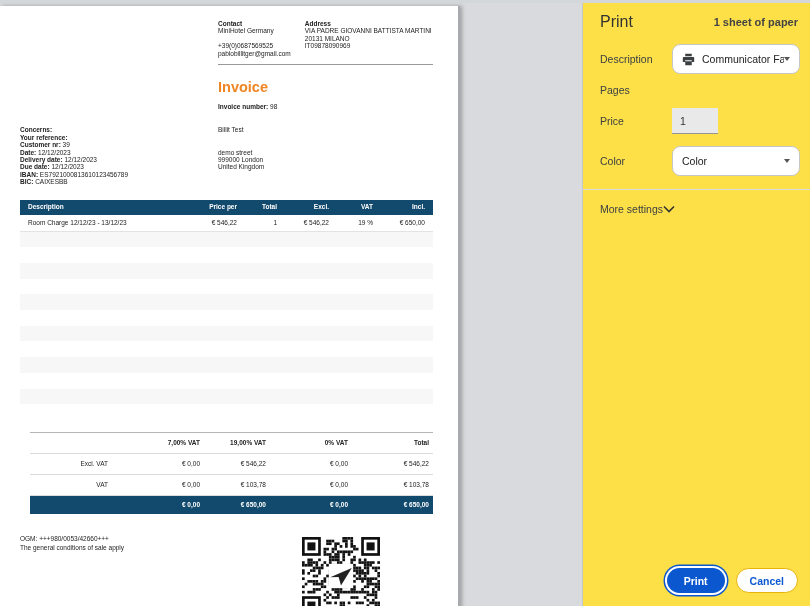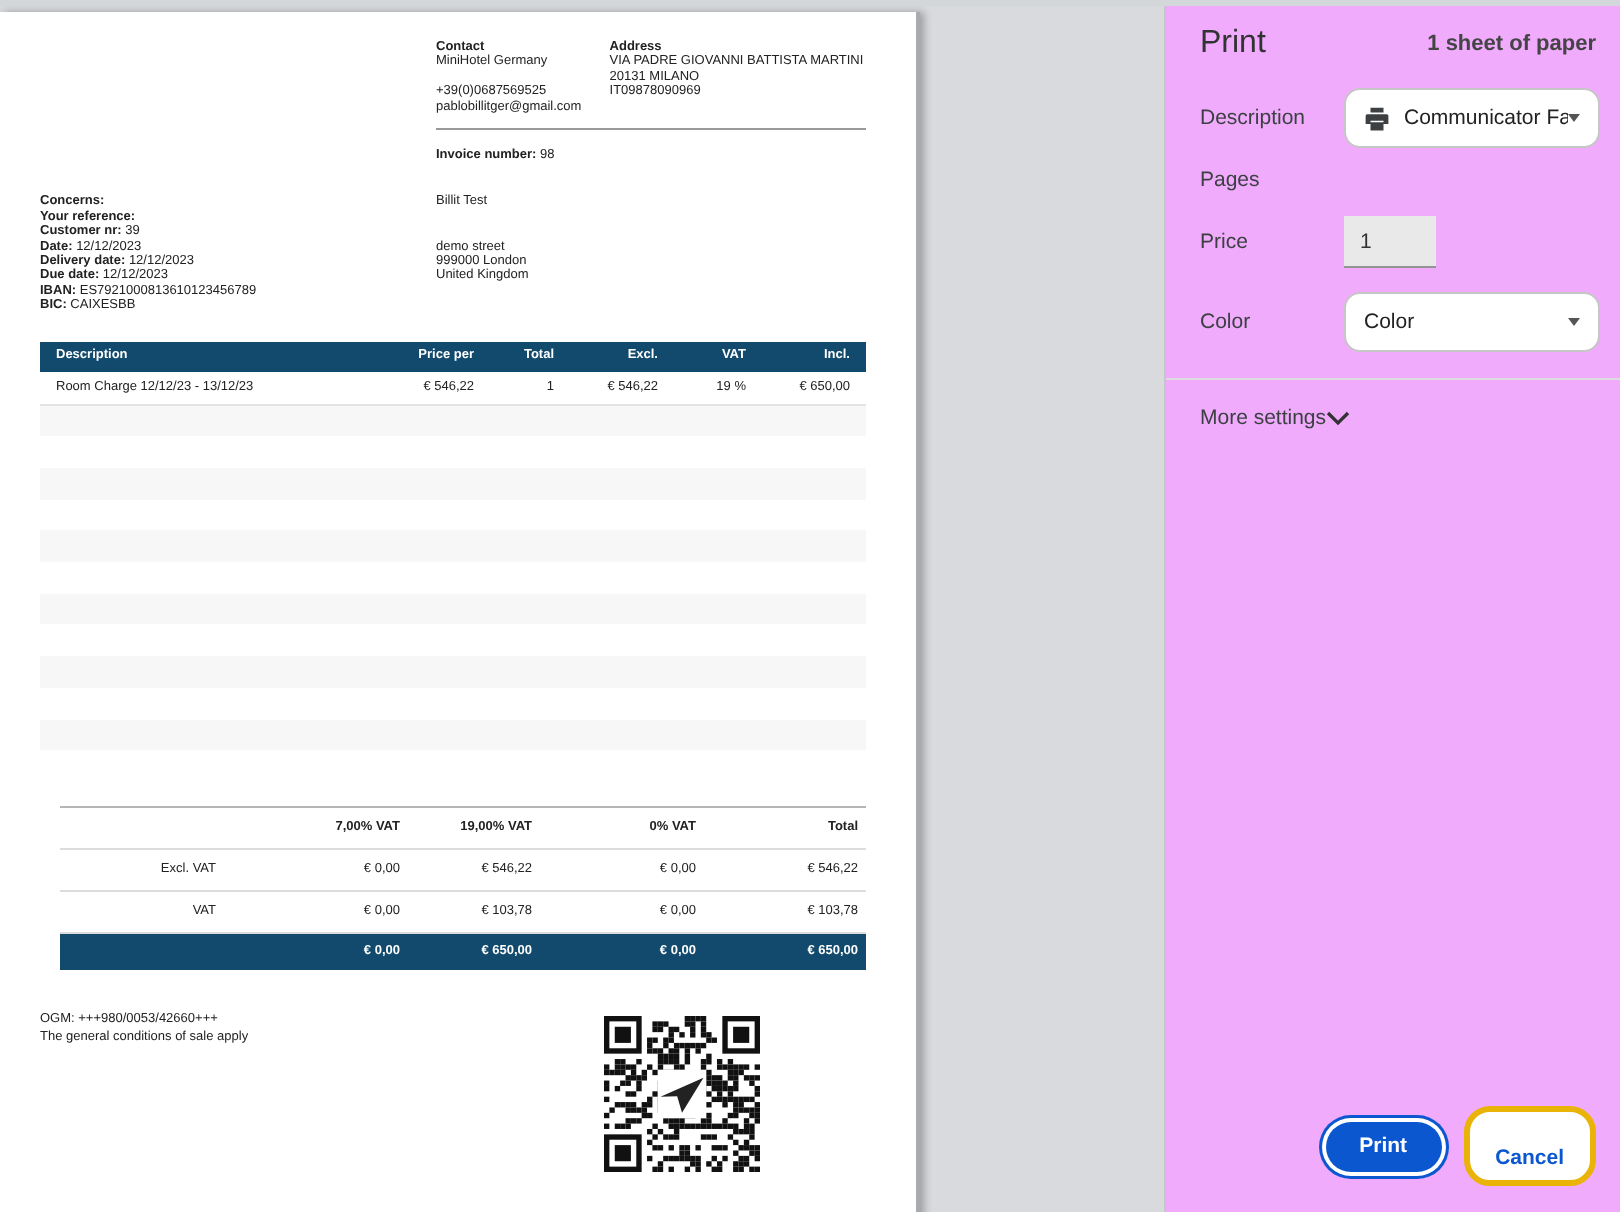--- a/index.html
+++ b/index.html
@@ -47,42 +47,42 @@
   .sgrid .c{text-align:right;padding:0 2px;}
   .sgrid .c:last-child{padding-right:4px;}
   .sgrid.head{font-weight:700;}
   .sgrid.total{background:#124a6d;color:#fff;font-weight:700;height:18px;border-bottom:none;}
 
   .doc-footer{display:flex;margin-top:20px;}
   .ogm-block{width:240px;font-size:6.5px;line-height:9.5px;}
   .qr{margin-left:42px;margin-top:3px;}
 
   
-  .settings-panel{flex:1;background:#f0abfc;border-left:1px solid #c3c7cb;display:flex;flex-direction:column;
+  .settings-panel{flex:1;background:#fde047;border-left:1px solid #c3c7cb;display:flex;flex-direction:column;
                   color:#3c4043;box-sizing:border-box;}
   .panel-header{display:flex;justify-content:space-between;align-items:center;padding:10px 12px 8px 17px;}
   .panel-title{font-size:16px;font-weight:400;color:#333;}
   .sheet-info{font-size:11px;font-weight:700;color:#444;}
   .setting-row{display:flex;justify-content:space-between;align-items:center;padding:5px 10px 5px 17px;}
   .setting-label{font-size:10.5px;color:#3c4043;}
   .control{width:128px;flex:none;}
   .selectbox{display:flex;align-items:center;justify-content:space-between;height:30px;box-sizing:border-box;
              border:1px solid #c6c6c6;border-radius:8px;padding:0 9px;font-size:10.5px;color:#222;background:#fff;cursor:pointer;}
   .sel-left{display:flex;align-items:center;gap:7px;overflow:hidden;white-space:nowrap;}
   .caret{width:0;height:0;border-left:3.5px solid transparent;border-right:3.5px solid transparent;border-top:4.5px solid #555;flex:none;}
   .copies-input{width:46px;height:26px;box-sizing:border-box;background:#e9e9e9;border:none;border-bottom:1px solid #949494;
                 font-size:10.5px;padding:0 8px;color:#333;font-family:"Liberation Sans",sans-serif;}
   .panel-divider{height:1px;background:#dadce0;margin-top:8px;}
   .more-row{display:flex;align-items:center;padding:13px 15px 13px 17px;cursor:pointer;}
   .more-label{font-size:10.5px;color:#3c4043;}
   .panel-footer{margin-top:auto;display:flex;justify-content:flex-end;align-items:center;gap:9px;padding:0 12px 13px 0;}
   .btn{height:25px;border-radius:13px;font-size:10.5px;font-weight:700;font-family:"Liberation Sans",sans-serif;cursor:pointer;}
   .btn-print{background:#0b57d0;color:#fff;border:none;padding:0 17px;
              box-shadow:0 0 0 2px #fff,0 0 0 3.5px #0b57d0;margin-right:2px;}
-  .btn-cancel{background:#fff;color:#0b57d0;border:3px solid #eab308;padding:17px 13px;}
+  .btn-cancel{background:#fff;color:#0b57d0;border:1px solid #eab308;padding:6px 13px;}
   .icon{display:inline-flex;flex:none;}
 </style>
 </head>
 <body>
 
 <div class="app">
 
   <div class="preview-pane">
     <div class="page doc">
 
@@ -96,20 +96,21 @@
         </div>
         <div class="address-col">
           <div><b>Address</b></div>
           <div>VIA PADRE GIOVANNI BATTISTA MARTINI</div>
           <div>20131 MILANO</div>
           <div>IT09878090969</div>
         </div>
       </div>
       <div class="hr1"></div>
 
+      <div class="inv-title">Invoice</div>
       <div class="inv-num">
         <b>Invoice number:</b>
         <span>98</span>
       </div>
 
       <div class="info-row">
         <div class="meta-block" id="meta-block">
             <div class="meta-line"><b>Concerns:</b></div>
             <div class="meta-line"><b>Your reference:</b></div>
             <div class="meta-line"><b>Customer nr:</b> 39</div>

